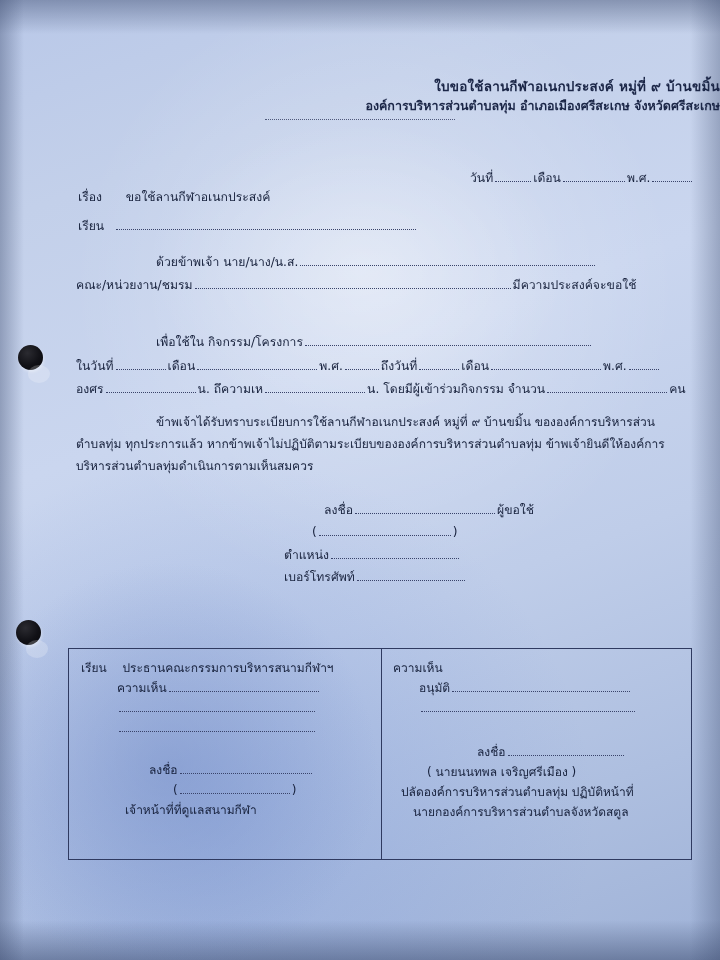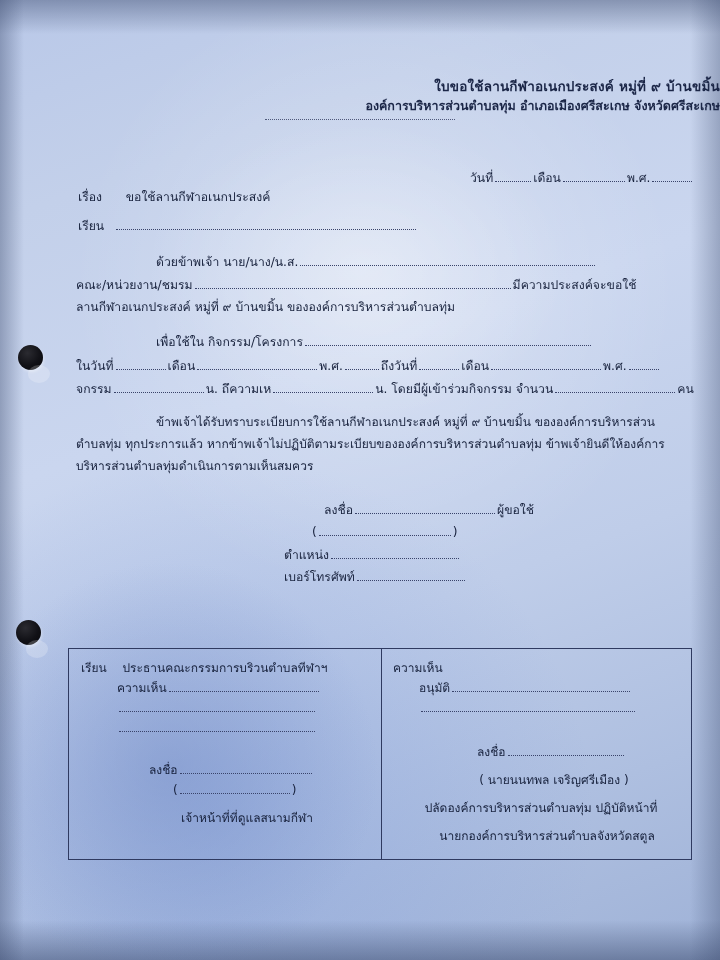--- a/index.html
+++ b/index.html
@@ -150,21 +150,21 @@
     top: 0;
     width: 312px;
     height: 212px;
     box-sizing: border-box;
     padding: 9px 12px 0 12px;
     font-size: 12px;
     line-height: 20px;
   }
   .cell.left { left: 0; }
   .cell.right { left: 312px; }
-  .center { text-align: center; margin-top: 8px; }
+  .center { text-align: left; }
 </style>
 </head>
 <body>
 
 <div id="photo">
 
   <div class="edge-top"></div>
   <div class="edge-bottom"></div>
   <div class="edge-left"></div>
   <div class="edge-right"></div>
@@ -199,32 +199,31 @@
     </div>
 
     <div class="row" style="left:156px; top:254px;">
       <span>ด้วยข้าพเจ้า นาย/นาง/น.ส.</span><span class="d" style="width:295px"></span>
     </div>
 
     <div class="row" style="left:76px; top:277px;">
       <span>คณะ/หน่วยงาน/ชมรม</span><span class="d" style="width:316px"></span><span>มีความประสงค์จะขอใช้</span>
     </div>
 
-    <div class="row" style="left:76px; top:300px;">ลานกีฬาอเนกประสงค์ หมู่ที่ ๙ บ้านขมิ้น ขององค์การบริหารส่วนตำบลทุ่ม</div>
 
     <div class="row" style="left:156px; top:334px;">
       <span>เพื่อใช้ใน กิจกรรม/โครงการ</span><span class="d" style="width:286px"></span>
     </div>
 
     <div class="row" style="left:76px; top:358px;">
       <span>ในวันที่</span><span class="d" style="width:50px"></span><span>เดือน</span><span class="d" style="width:120px"></span><span>พ.ศ.</span><span class="d" style="width:34px"></span><span>ถึงวันที่</span><span class="d" style="width:40px"></span><span>เดือน</span><span class="d" style="width:110px"></span><span>พ.ศ.</span><span class="d" style="width:30px"></span>
     </div>
 
     <div class="row" style="left:76px; top:381px;">
-      <span>จกรรม</span><span class="d" style="width:90px"></span><span>น.</span>
+      <span>องศร</span><span class="d" style="width:90px"></span><span>น.</span>
       <span>ถึความเห</span><span class="d" style="width:100px"></span><span>น.</span>
       <span>โดยมีผู้เข้าร่วมกิจกรรม จำนวน</span><span class="d" style="width:120px"></span><span>คน</span>
     </div>
 
     <div class="para" style="left:156px; top:412px;">ข้าพเจ้าได้รับทราบระเบียบการใช้ลานกีฬาอเนกประสงค์ หมู่ที่ ๙ บ้านขมิ้น ขององค์การบริหารส่วน</div>
     <div class="para" style="left:76px; top:434px;">ตำบลทุ่ม ทุกประการแล้ว หากข้าพเจ้าไม่ปฏิบัติตามระเบียบขององค์การบริหารส่วนตำบลทุ่ม ข้าพเจ้ายินดีให้องค์การ</div>
     <div class="para" style="left:76px; top:456px;">บริหารส่วนตำบลทุ่มดำเนินการตามเห็นสมควร</div>
 
     <div class="row" style="left:276px; top:502px;margin-left:48px;">
       <span>ลงชื่อ</span><span class="d" style="width:140px"></span><span>ผู้ขอใช้</span>
@@ -239,21 +238,21 @@
       <span>เบอร์โทรศัพท์</span><span class="d" style="width:108px"></span>
     </div>
 
     <div class="table">
       <div class="divider"></div>
 
       <div class="cell left">
         <div>
           <span>เรียน</span>
           <span style="display:inline-block;width:8px"></span>
-          <span>ประธานคณะกรรมการบริวนตำบลทีฬาฯ</span>
+          <span>ประธานคณะกรรมการบริหารสนามกีฬาฯ</span>
         </div>
         <div style="padding-left:36px;">
           <span>ความเห็น</span><span class="d" style="width:150px"></span>
         </div>
         <div style="padding-left:36px;">
           <span class="d" style="width:196px"></span>
         </div>
         <div style="padding-left:36px;">
           <span class="d" style="width:196px"></span>
         </div>

